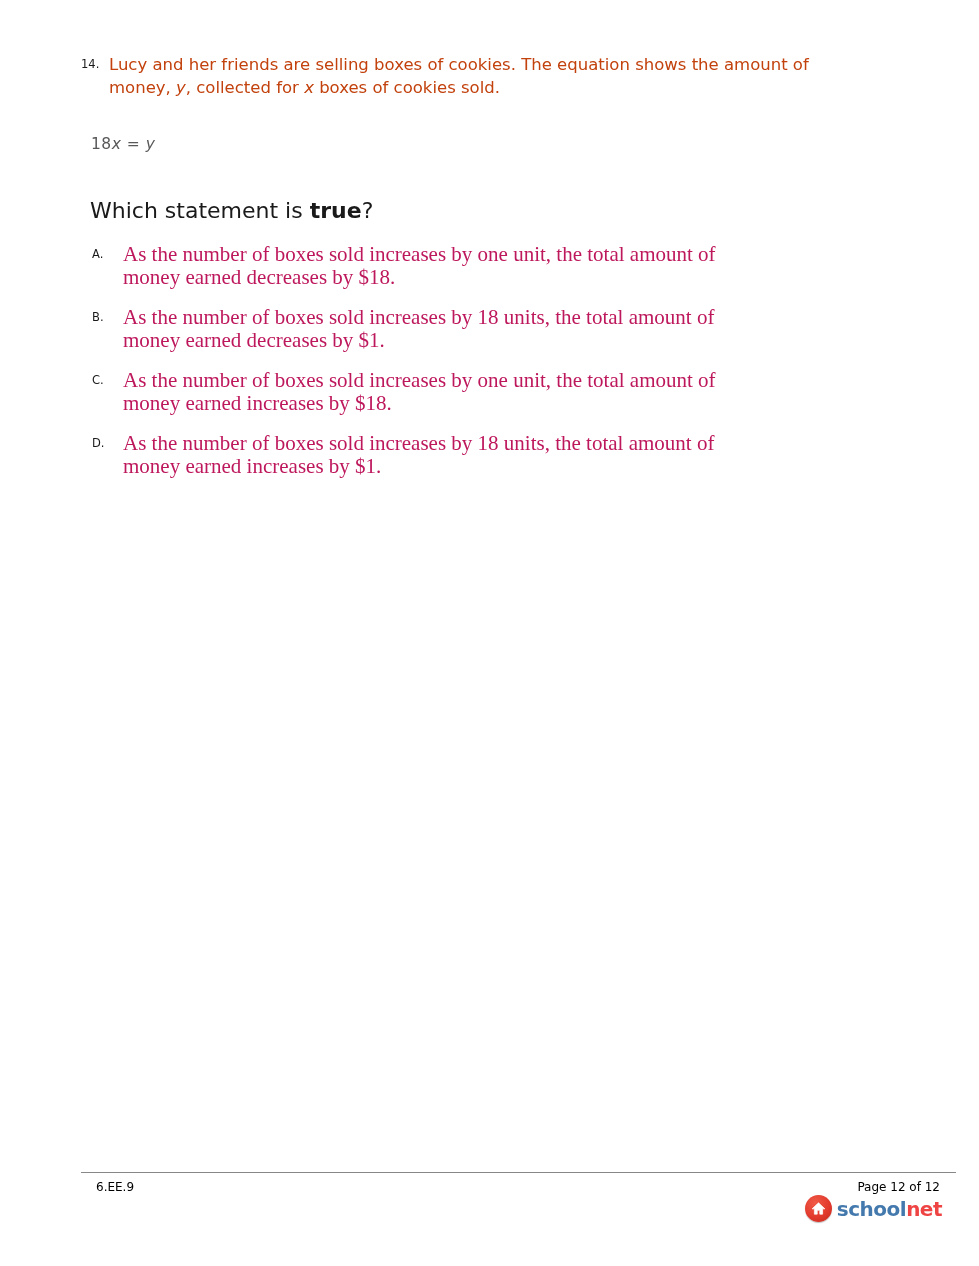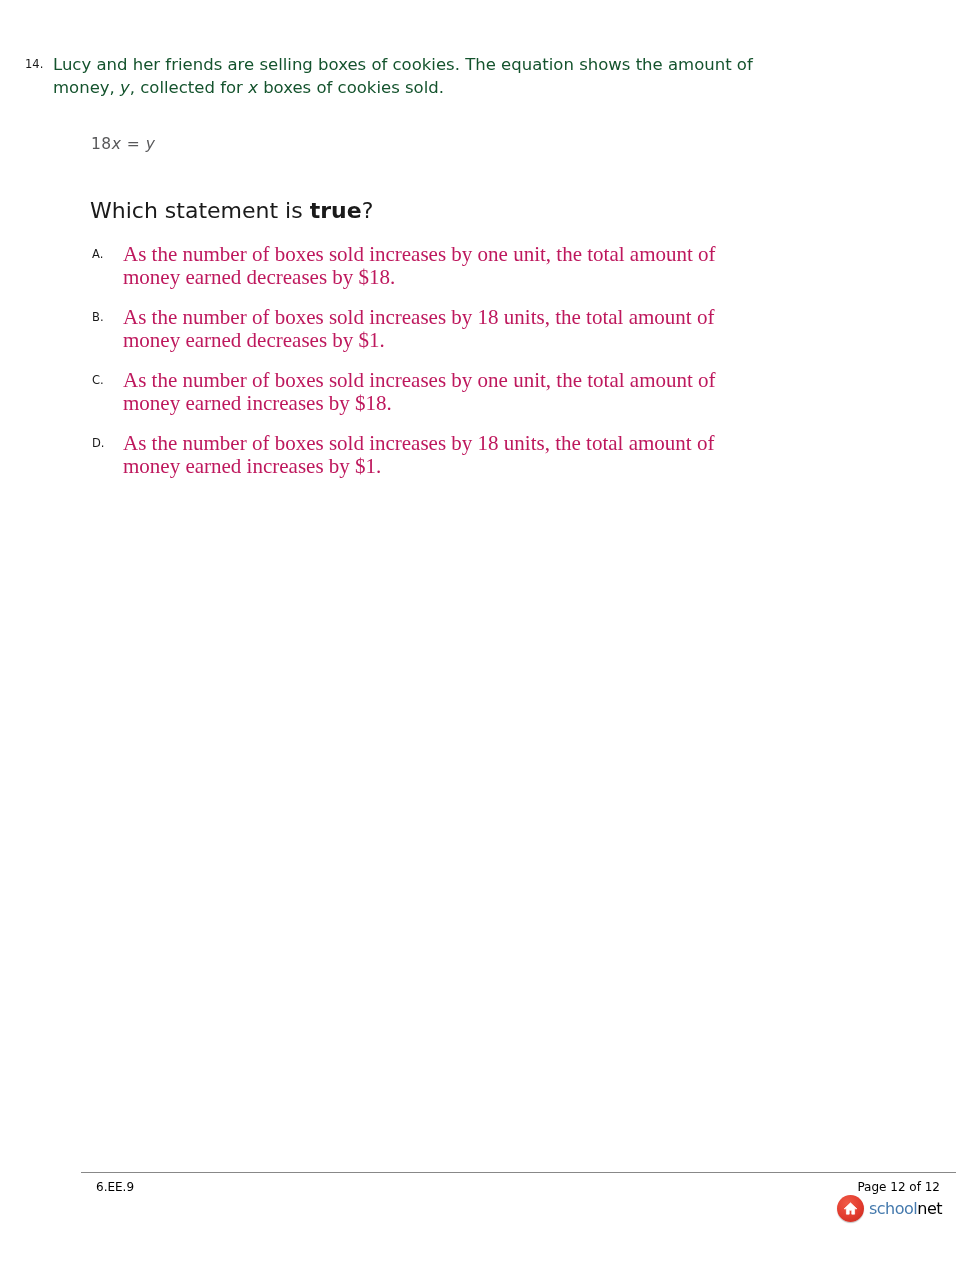--- a/index.html
+++ b/index.html
@@ -7,32 +7,32 @@
   .page {
     position: relative;
     width: 979px;
     height: 1266px;
     background: #ffffff;
     font-family: "DejaVu Sans", "Liberation Sans", sans-serif;
     color: #1a1a1a;
     overflow: hidden;
   }
   .content { padding-top: 53px; }
-  .q-row { display: flex; align-items: flex-start; padding-left: 25px; }
+  .q-row { display: flex; align-items: flex-start; padding-left: 81px; }
   .q-num {
     flex: 0 0 28px;
     font-size: 11.5px;
     padding-top: 4px;
     color: #1a1a1a;
   }
   .q-text {
     font-size: 16.5px;
     line-height: 23px;
     max-width: 735px;
-    color: #14532d;
+    color: #c2410c;
   }
   .q-text em, .equation em { font-style: italic; }
   .equation {
     margin: 36px 6px 0 91px;
     font-size: 15.5px;
     color: #58585a;
     letter-spacing: 0.5px;
   }
   .prompt {
     margin: 46px 0 0 90px;
@@ -82,26 +82,26 @@
     border-radius: 50%;
     background: radial-gradient(circle at 38% 30%, #f05a46 0%, #e23b2e 55%, #c3271c 100%);
     display: inline-flex;
     align-items: center;
     justify-content: center;
     margin-right: 5px;
     box-shadow: 0 1px 1px rgba(0,0,0,0.25);
   }
   .logo-circle svg { display: block; }
   .logo-text {
-    font-size: 16px;
-    font-weight: normal;
+    font-size: 20px;
+    font-weight: bold;
     letter-spacing: -0.5px;
   }
   .logo-school { color: #4479ad; }
-  .logo-net { color: #000000; text-align: right; }
+  .logo-net { color: #ef4444; text-align: right; }
 </style>
 </head>
 <body>
 
 <div class="page">
   <div class="content">
 
     <div class="q-row">
       <span class="q-num">14.</span>
       <p class="q-text"><span>Lucy and her friends are selling boxes of cookies. The equation shows the amount of money, </span><em>y</em><span>, collected for </span><em>x</em><span> boxes of cookies sold.</span></p>

